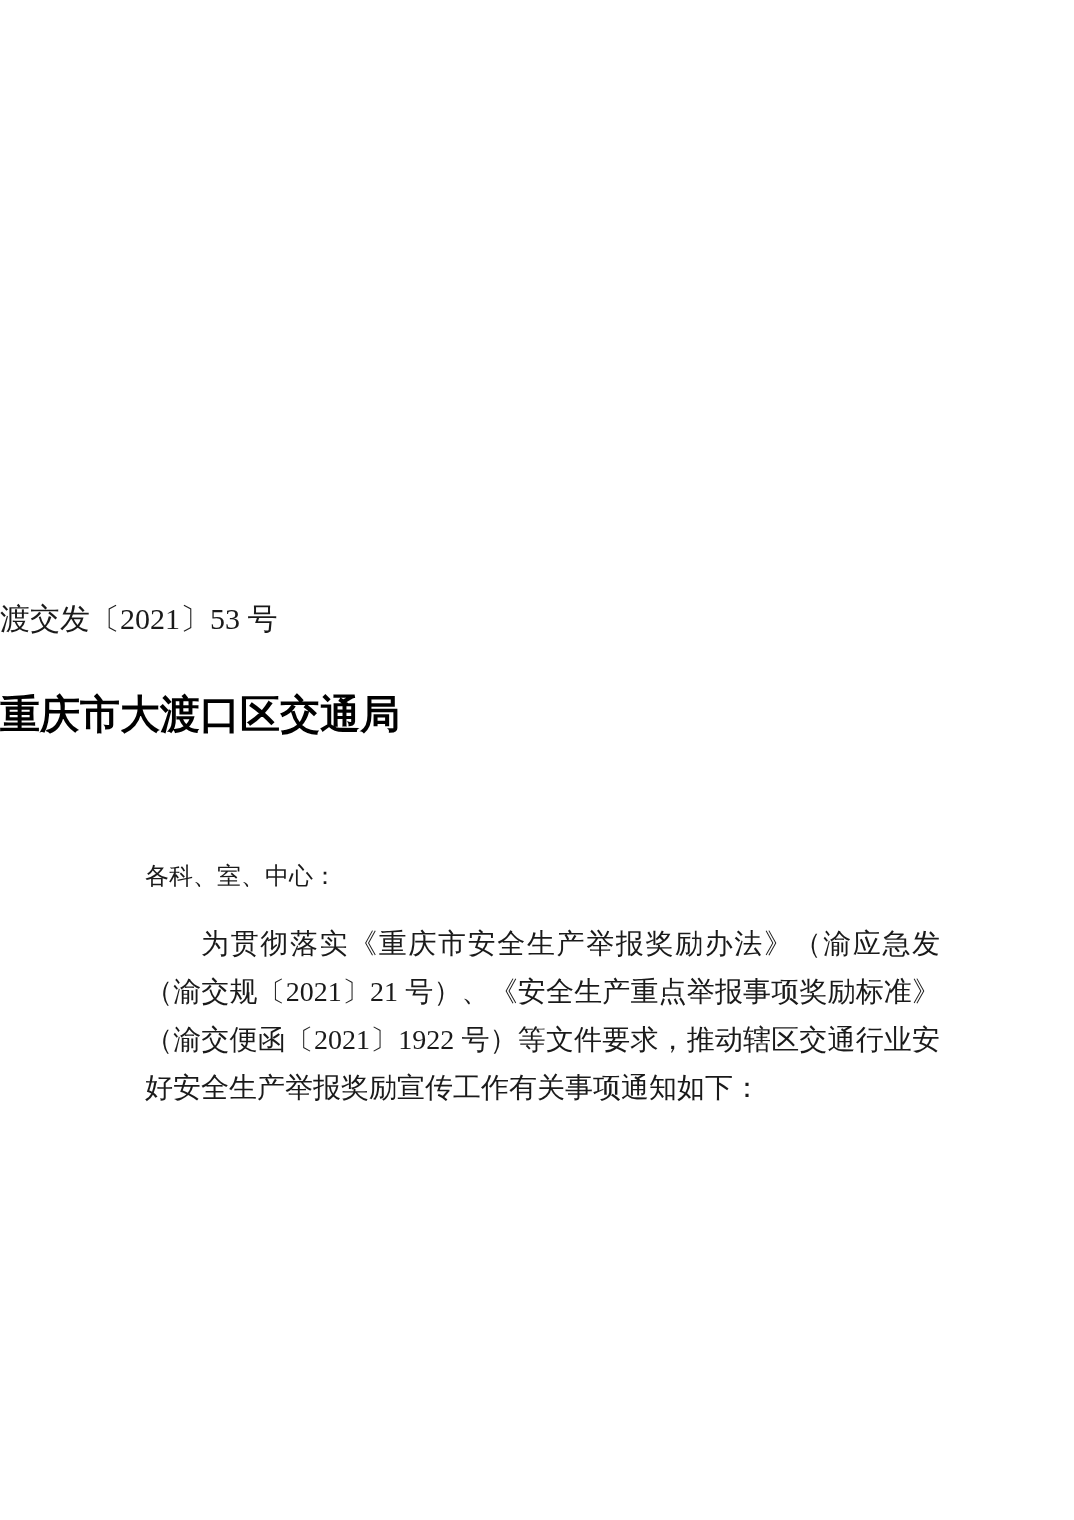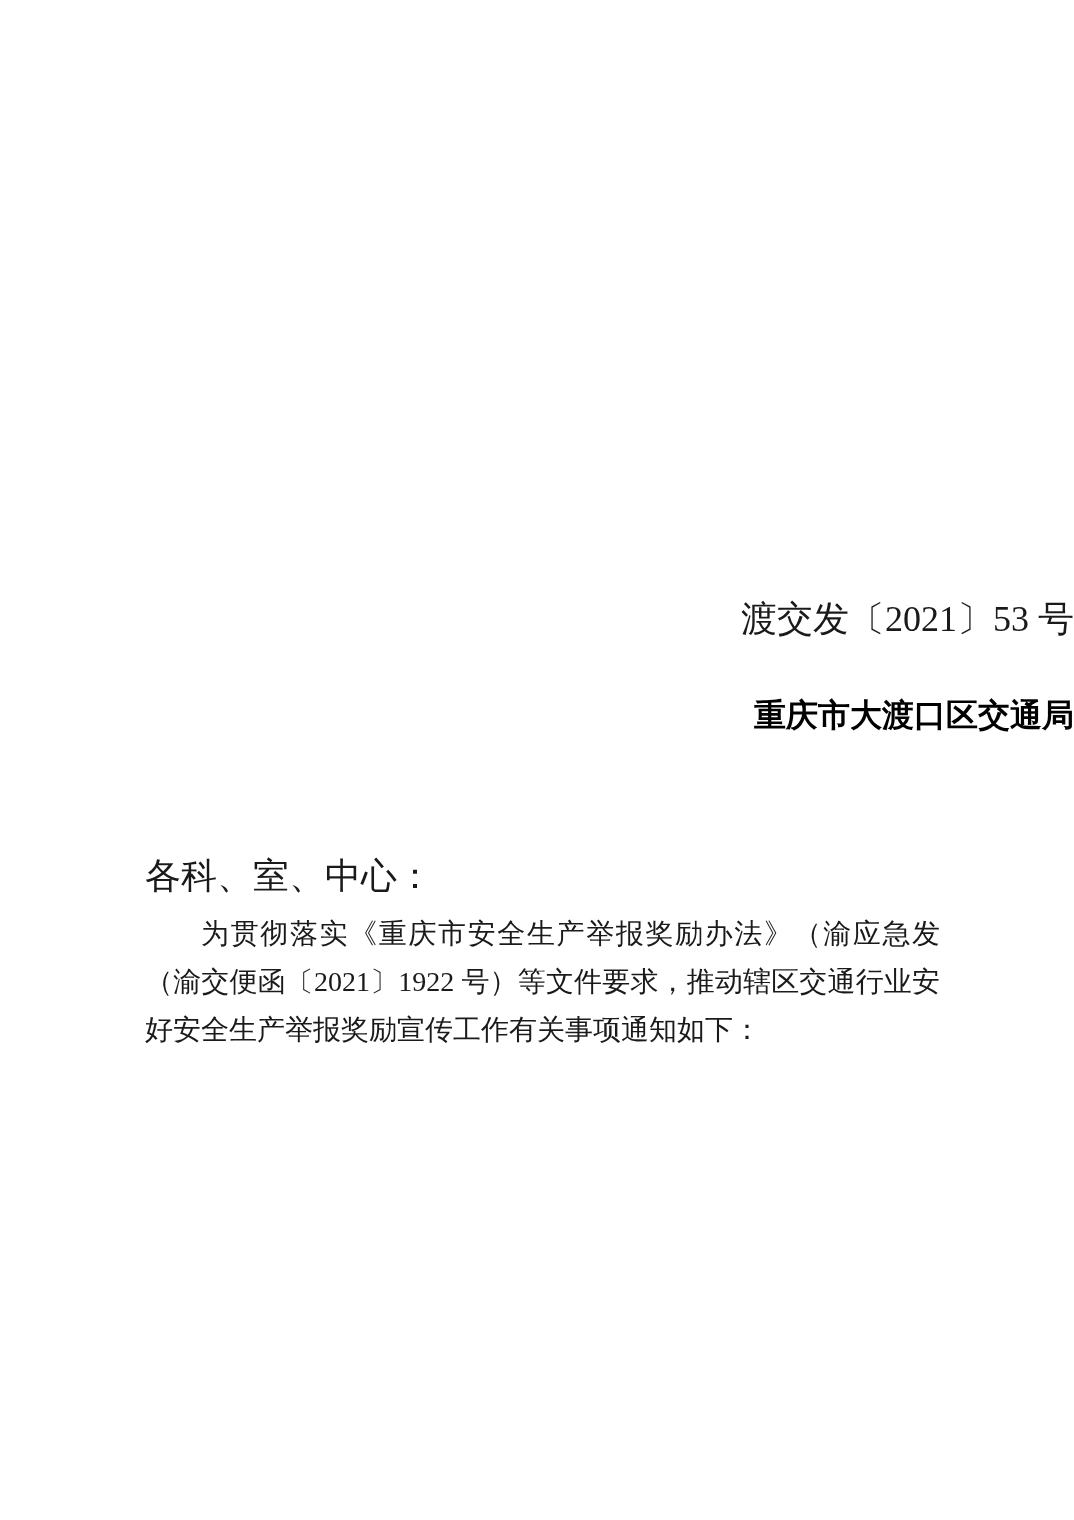--- a/index.html
+++ b/index.html
@@ -14,43 +14,43 @@
     background: #ffffff;
     overflow: hidden;
     font-family: "Liberation Serif", "DejaVu Serif", serif;
     color: #1a1a1a;
   }
   .doc-number {
     position: absolute;
     top: 605px;
     left: 0;
     width: 100%;
-    text-align: right;
-    font-size: 36px;
+    text-align: left;
+    font-size: 30px;
     line-height: 28px;
     color: #1a1a1a;
   }
   .title-block {
     position: absolute;
     top: 689px;
     left: 0;
     width: 100%;
-    text-align: right;
-    font-size: 32px;
+    text-align: left;
+    font-size: 40px;
     line-height: 52px;
     font-weight: bold;
     color: #000000;
     letter-spacing: 0;
   }
   .salutation {
     position: absolute;
     top: 852px;
     left: 145px;
     width: 795px;
-    font-size: 36px;
+    font-size: 24px;
     line-height: 48px;
     color: #1a1a1a;
   }
   .body-paragraph {
     position: absolute;
     top: 910px;
     left: 145px;
     width: 795px;
     font-size: 28px;
     color: #1a1a1a;
@@ -58,37 +58,39 @@
   .body-line {
     line-height: 48px;
     height: 48px;
     text-align: justify;
     text-align-last: justify;
     text-justify: inter-character;
     white-space: nowrap;
   }
   .body-line.indent {
     text-indent: 2em;
+    margin-top: 10px;
   }
   .body-line.last {
     text-align-last: left;
   }
 </style>
 </head>
 <body>
 
 <div class="page">
 
   <div class="doc-number">渡交发〔2021〕53 号</div>
 
   <div class="title-block">
     <div>重庆市大渡口区交通局</div>
   </div>
 
   <div class="salutation">各科、室、中心：</div>
 
   <div class="body-paragraph">
     <div class="body-line indent">为贯彻落实《重庆市安全生产举报奖励办法》（渝应急发</div>
+    <div class="body-line">（渝交规〔2021〕21 号）、《安全生产重点举报事项奖励标准》</div>
     <div class="body-line">（渝交便函〔2021〕1922 号）等文件要求，推动辖区交通行业安</div>
     <div class="body-line last">好安全生产举报奖励宣传工作有关事项通知如下：</div>
   </div>
 
 </div>
 
 </body></html>

